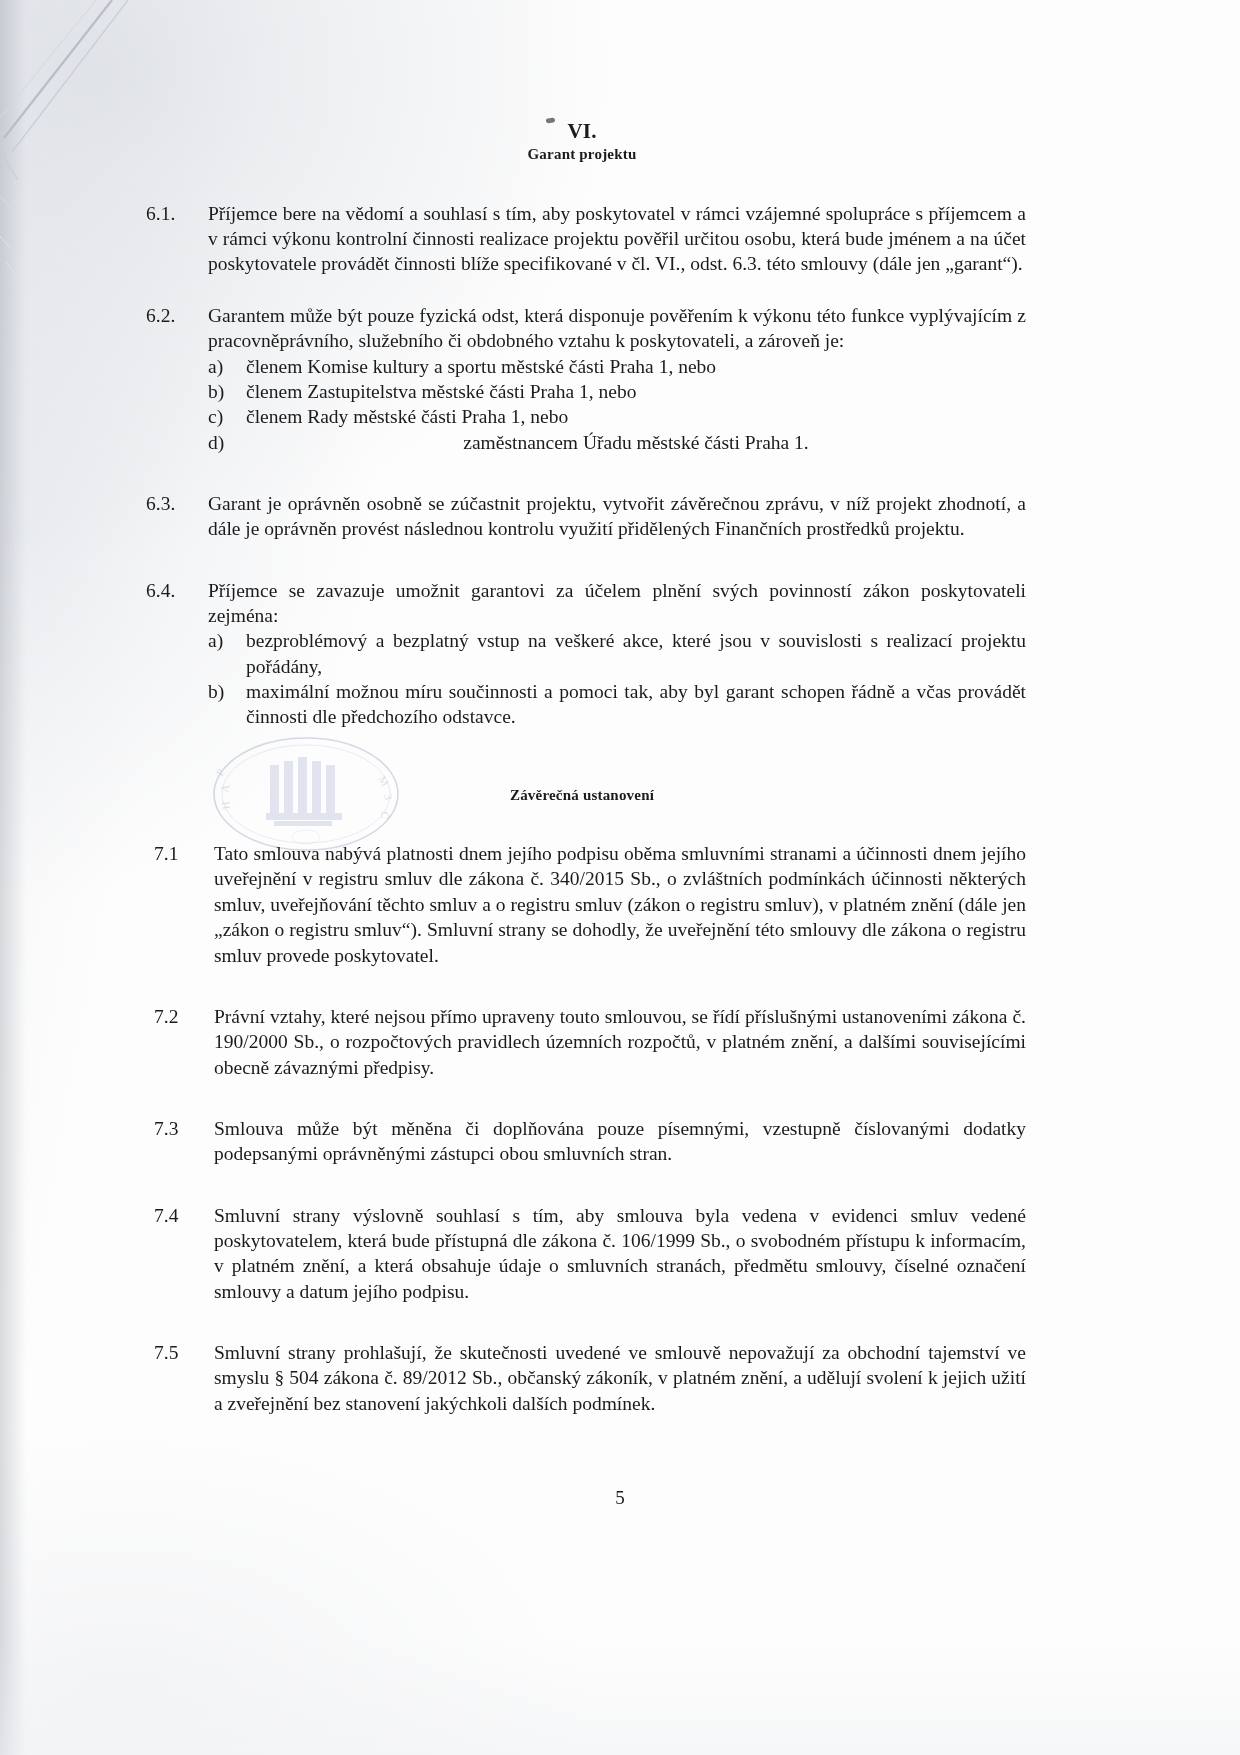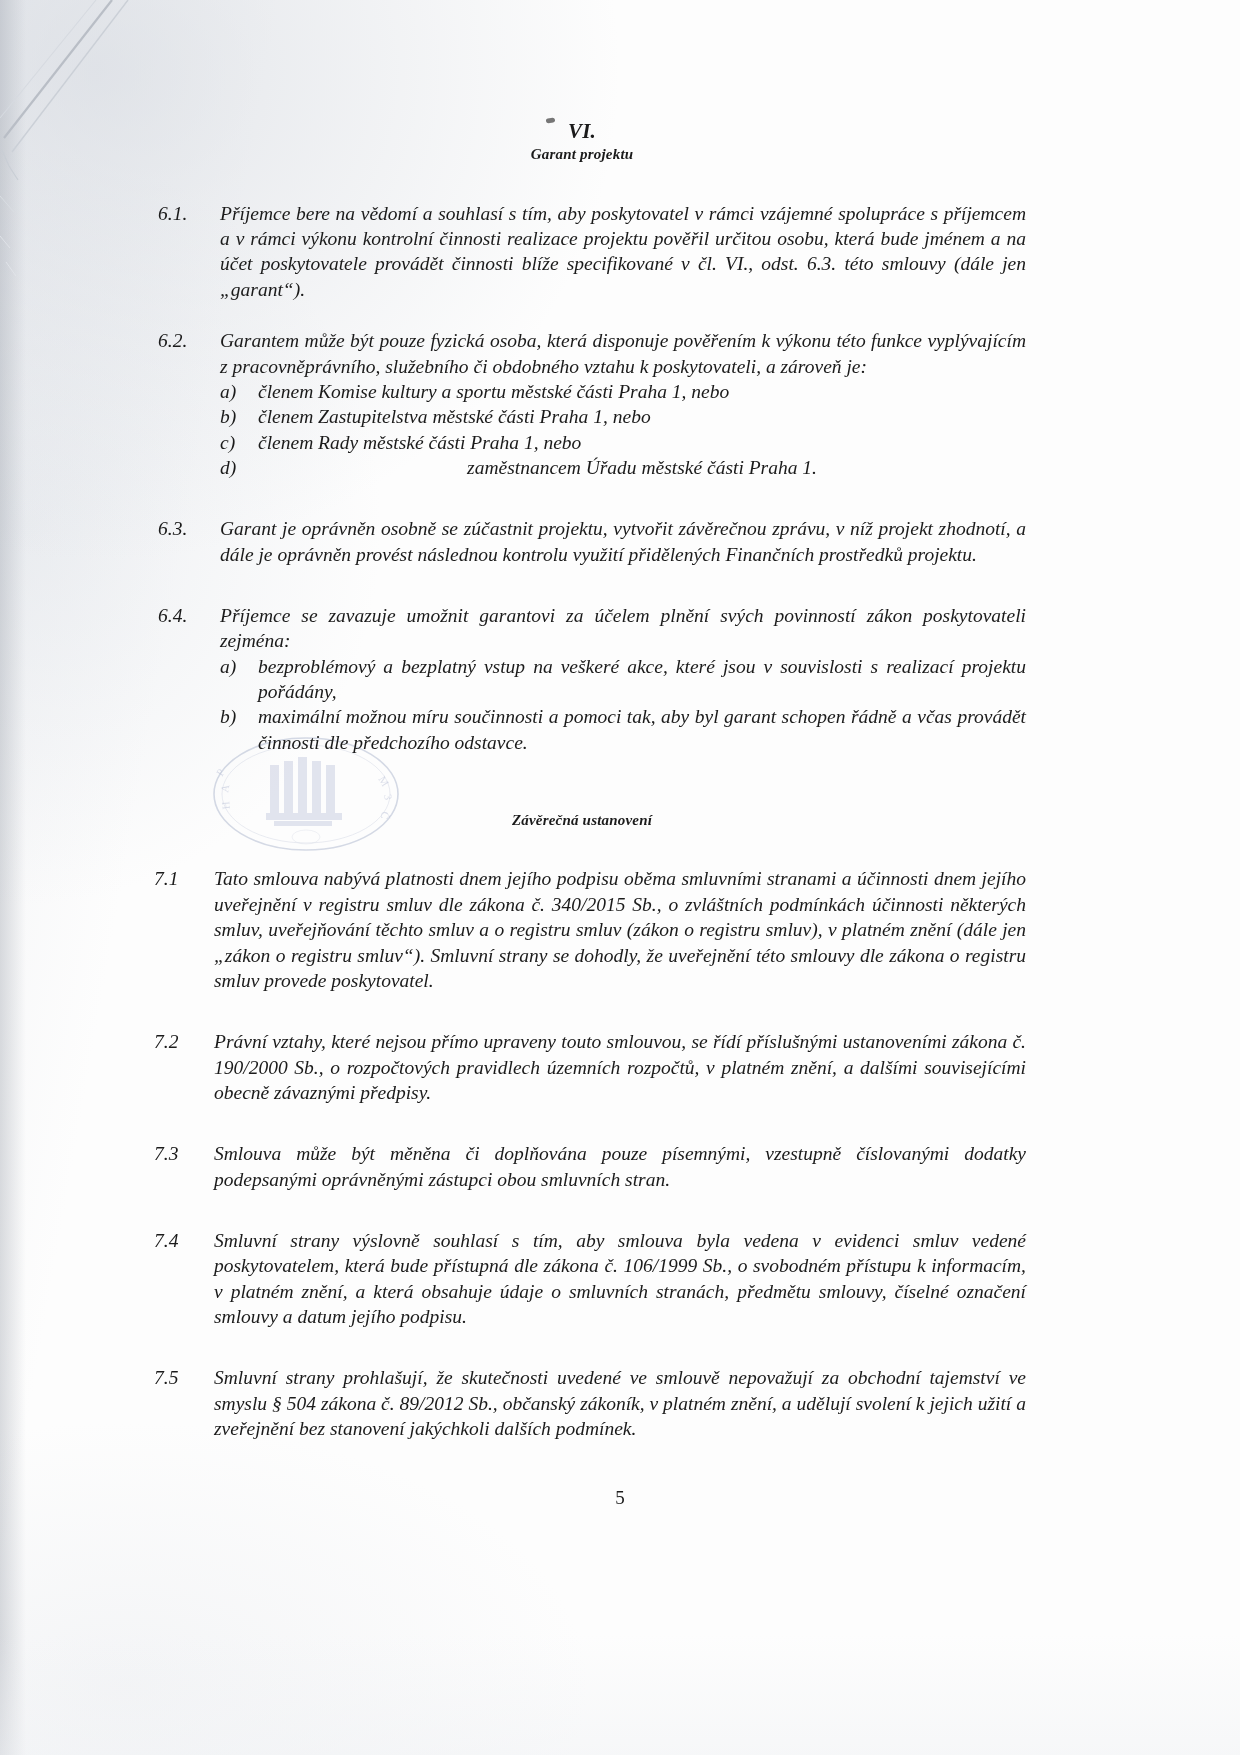--- a/index.html
+++ b/index.html
@@ -48,21 +48,20 @@
   }
 
   
   .content {
     position: absolute;
     left: 138px;
     top: 0;
     width: 888px;
     font-size: 19.5px;
     line-height: 1.30;
-    font-style: italic;
   }
 
   .heading {
     text-align: center;
     font-weight: bold;
     letter-spacing: 0.2px;
   }
   .heading .roman { font-size: 21px; }
   .heading .sub { font-size: 15px; }
 
@@ -85,21 +84,21 @@
     text-align: left;
     font-size: 19.5px;
   }
   .clause .body {
     flex: 1 1 auto;
     text-align: justify;
   }
   .clause .body p { margin: 0; }
 
   
-  .num-6 { width: 62px; margin-left: 20px; }
+  .num-6 { width: 62px; margin-left: 8px; }
 
   
   .num-7 { width: 60px; margin-left: 16px; }
 
   
   ul.alpha {
     list-style: none;
     margin: 0;
     padding: 0;
   }
@@ -211,21 +210,21 @@
     <div class="clause">
       <div class="num num-6">6.1.</div>
       <div class="body">Příjemce bere na vědomí a souhlasí s tím, aby poskytovatel v rámci vzájemné spolupráce s příjemcem a v rámci výkonu kontrolní činnosti realizace projektu pověřil určitou osobu, která bude jménem a na účet poskytovatele provádět činnosti blíže specifikované v čl. VI., odst. 6.3. této smlouvy (dále jen „garant“).</div>
     </div>
 
     <div class="gap-md"></div>
 
     <div class="clause">
       <div class="num num-6">6.2.</div>
       <div class="body">
-        <p>Garantem může být pouze fyzická osoba, která disponuje pověřením k výkonu této funkce vyplývajícím z pracovněprávního, služebního či obdobného vztahu k poskytovateli, a zároveň je:</p>
+        <p>Garantem může být pouze fyzická odst, která disponuje pověřením k výkonu této funkce vyplývajícím z pracovněprávního, služebního či obdobného vztahu k poskytovateli, a zároveň je:</p>
         <ul class="alpha">
           <li>
             <span class="lbl">a)</span>
             <span class="txt" style="text-align:left">členem Komise kultury a sportu městské části Praha 1, nebo</span>
           </li>
           <li>
             <span class="lbl">b)</span>
             <span class="txt" style="text-align:left">členem Zastupitelstva městské části Praha 1, nebo</span>
           </li>
           <li>

